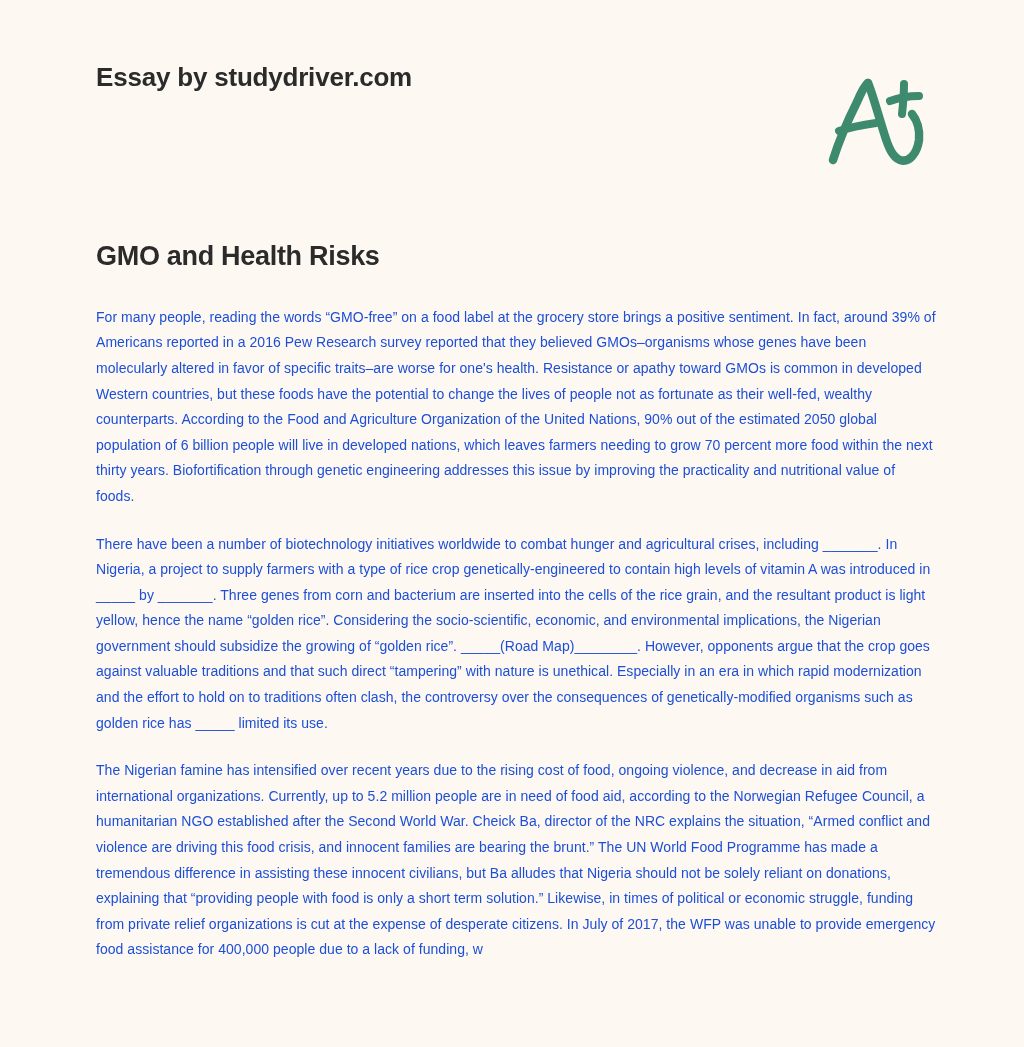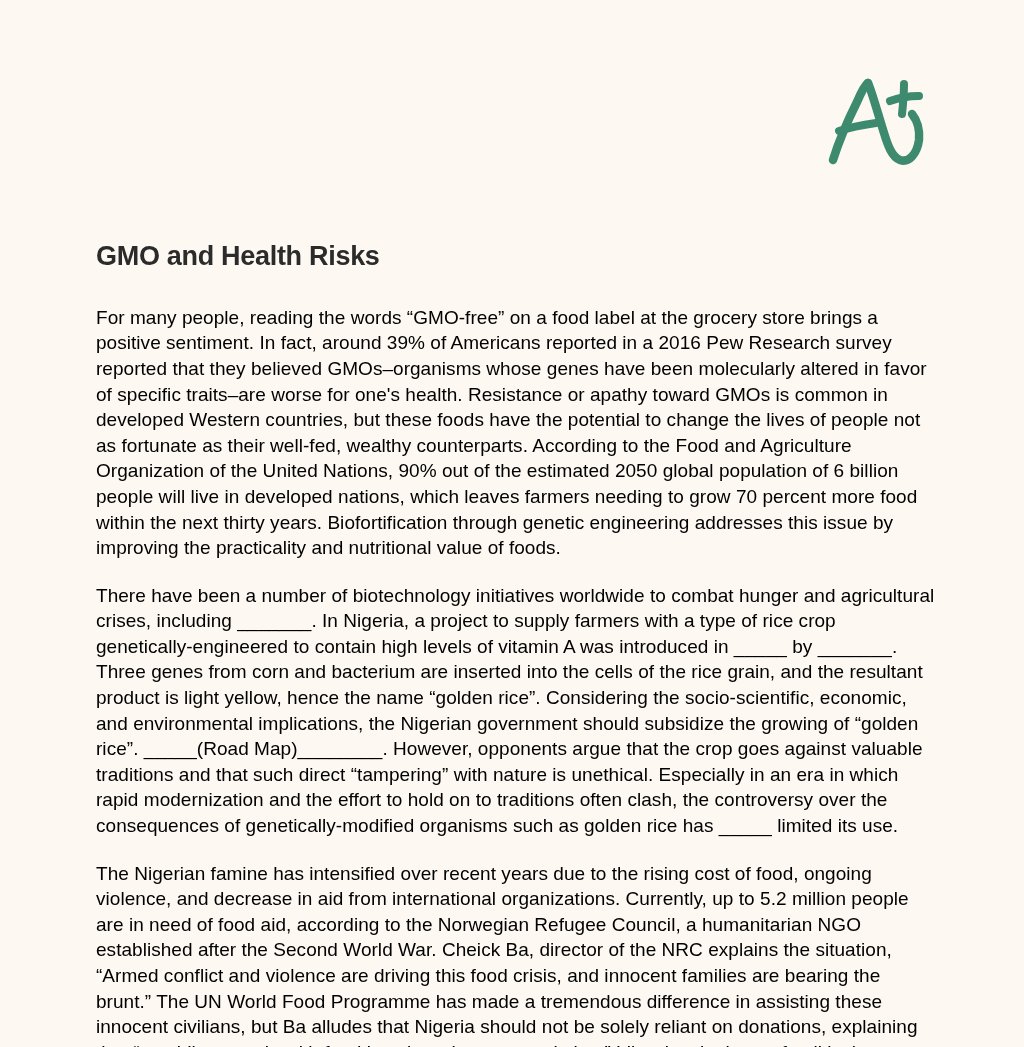--- a/index.html
+++ b/index.html
@@ -86,41 +86,42 @@
     letter-spacing: -0.3px;
     line-height: 1.25;
   }
 
   .article-body {
     margin-top: 31px;
   }
 
   .para {
     margin: 0 0 22px 0;
-    font-size: 19px;
+    font-size: 14px;
     line-height: 25.6px;
-    color: #000000;
+    color: #1d4ed8;
     text-align: left;
     letter-spacing: 0.04px;
   }
 
   .para.subhead {
     margin-bottom: 22px;
   }
 
   .para:last-child {
     margin-bottom: 11px;
   }
 </style>
 </head>
 <body>
 
 <div class="page">
 
   <div class="header">
+    <div class="byline">Essay by studydriver.com</div>
   </div>
 
   <div class="logo">
     <svg viewBox="0 0 104 100" xmlns="http://www.w3.org/2000/svg">
       <g fill="none" stroke="#3d8a6e" stroke-linecap="round" stroke-linejoin="round">
 
         <path d="M9 88 C 14 72, 24 48, 33 30 C 36 23, 40 14, 44 11" stroke-width="8.5"></path>
 
         <path d="M44 11 C 48 20, 54 42, 60 61 C 64 74, 68 85, 76 88
                  C 85 91, 93 82, 95 68 C 96 58, 93 48, 88 42" stroke-width="8.5"></path>

